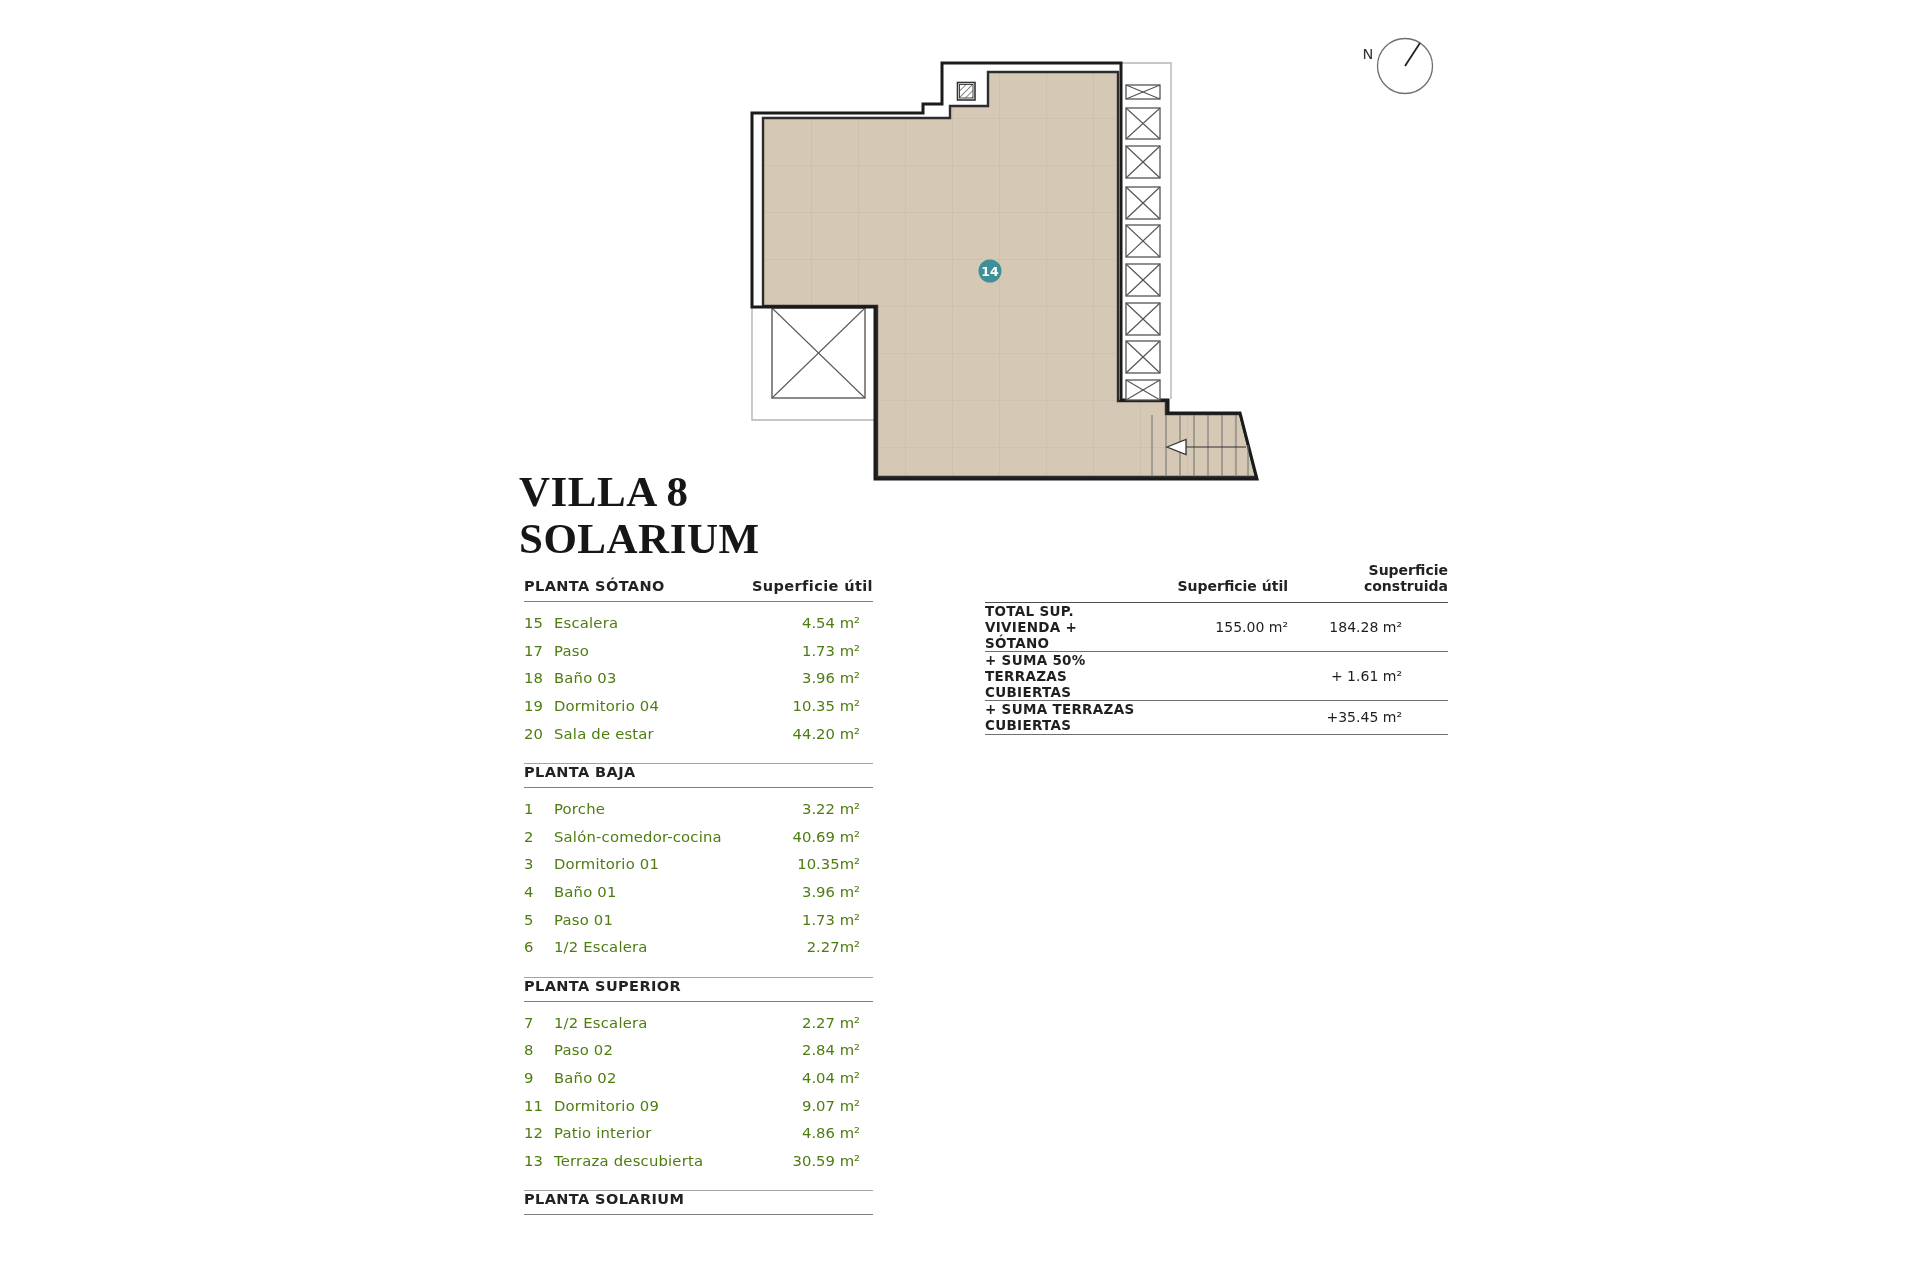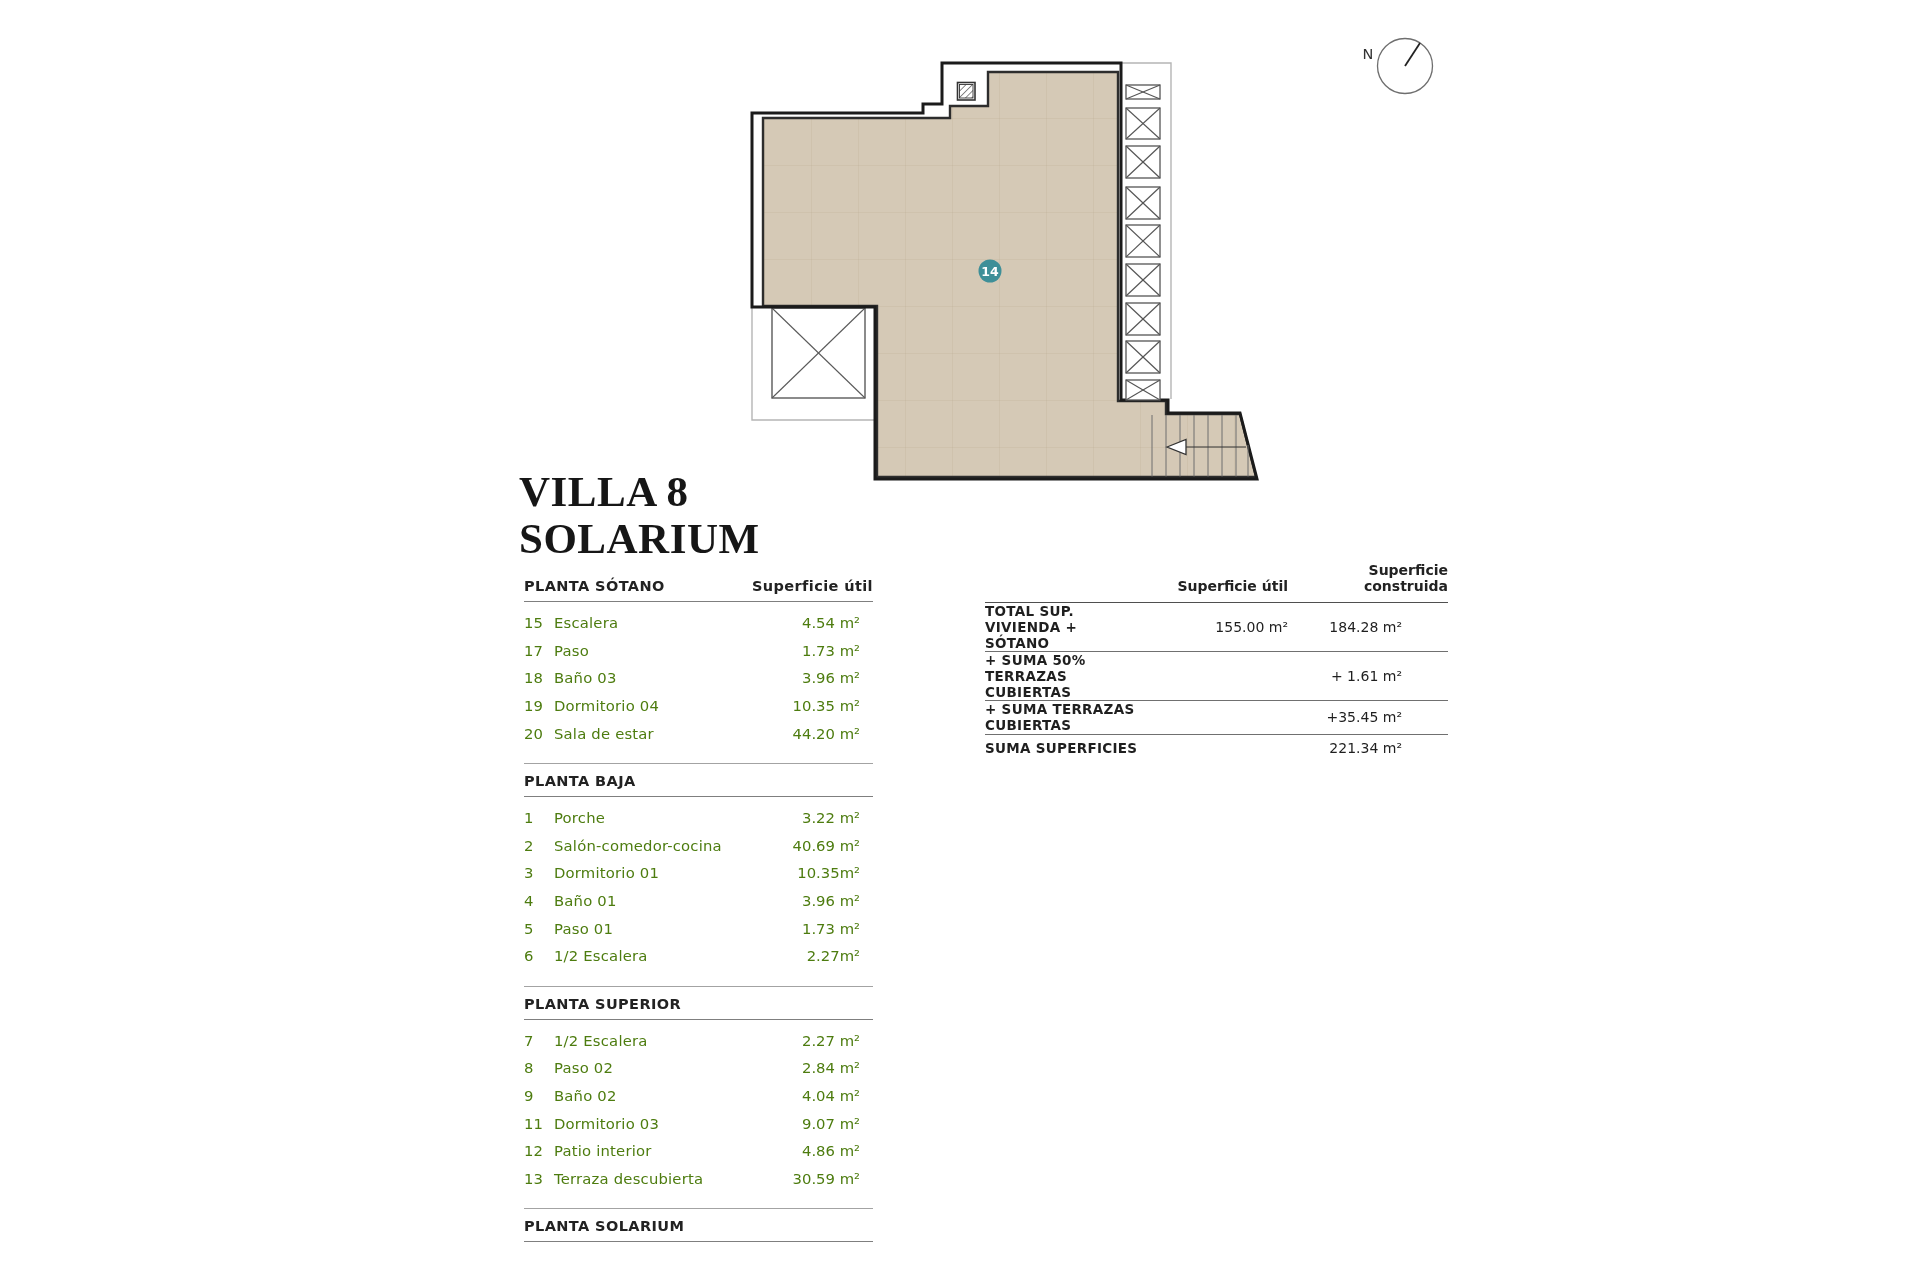--- a/index.html
+++ b/index.html
@@ -15,21 +15,21 @@
   .page-title{
     position:absolute;left:519px;top:468px;
     font-family:"Liberation Serif","DejaVu Serif",serif;
     font-weight:700;font-size:43px;line-height:47px;color:#161616;
     letter-spacing:0.5px;
   }
 
   
   #left-table{position:absolute;left:508px;top:562px;width:381px;}
   .lt-section{margin:16px;}
-  .lt-section + .lt-section{border-top:1px solid #a3a3a3;margin-top:13px;padding-top:9px;}
+  .lt-section + .lt-section{border-top:1px solid #a3a3a3;margin-top:13px;}
   .lt-head{
     display:flex;justify-content:space-between;align-items:flex-end;
     padding-bottom:7px;border-bottom:1.6px solid #7f7f7f;margin-bottom:7px;
     font-size:14.5px;font-weight:700;letter-spacing:0.4px;color:#222;
   }
   .lt-row{display:flex;align-items:center;height:27.6px;font-size:14.8px;color:#4d7c0f;}
   .lt-num{width:30px;flex:0 0 30px;}
   .lt-rname{flex:1;letter-spacing:0.2px;}
   .lt-val{flex:0 0 auto;text-align:right;padding-right:13px;}
 
@@ -228,21 +228,21 @@
         <span class="lt-rname">Paso 02</span>
         <span class="lt-val">2.84 m²</span>
       </div>
       <div class="lt-row">
         <span class="lt-num">9</span>
         <span class="lt-rname">Baño 02</span>
         <span class="lt-val">4.04 m²</span>
       </div>
       <div class="lt-row">
         <span class="lt-num">11</span>
-        <span class="lt-rname">Dormitorio 03</span>
+        <span class="lt-rname">Dormitorio 09</span>
         <span class="lt-val">9.07 m²</span>
       </div>
       <div class="lt-row">
         <span class="lt-num">12</span>
         <span class="lt-rname">Patio interior</span>
         <span class="lt-val">4.86 m²</span>
       </div>
       <div class="lt-row">
         <span class="lt-num">13</span>
         <span class="lt-rname">Terraza descubierta</span>
@@ -272,19 +272,14 @@
       <div class="sum-row">
         <span class="sum-label">+ SUMA 50% TERRAZAS CUBIERTAS</span>
         <span class="col-util"></span>
         <span class="col-cons">+ 1.61 m²</span>
       </div>
       <div class="sum-row">
         <span class="sum-label">+ SUMA TERRAZAS CUBIERTAS</span>
         <span class="col-util"></span>
         <span class="col-cons">+35.45 m²</span>
       </div>
-      <div class="sum-row no-line">
-        <span class="sum-label">SUMA SUPERFICIES</span>
-        <span class="col-util"></span>
-        <span class="col-cons">221.34 m²</span>
-      </div>
     </div>
 </div>
 
 </body></html>

